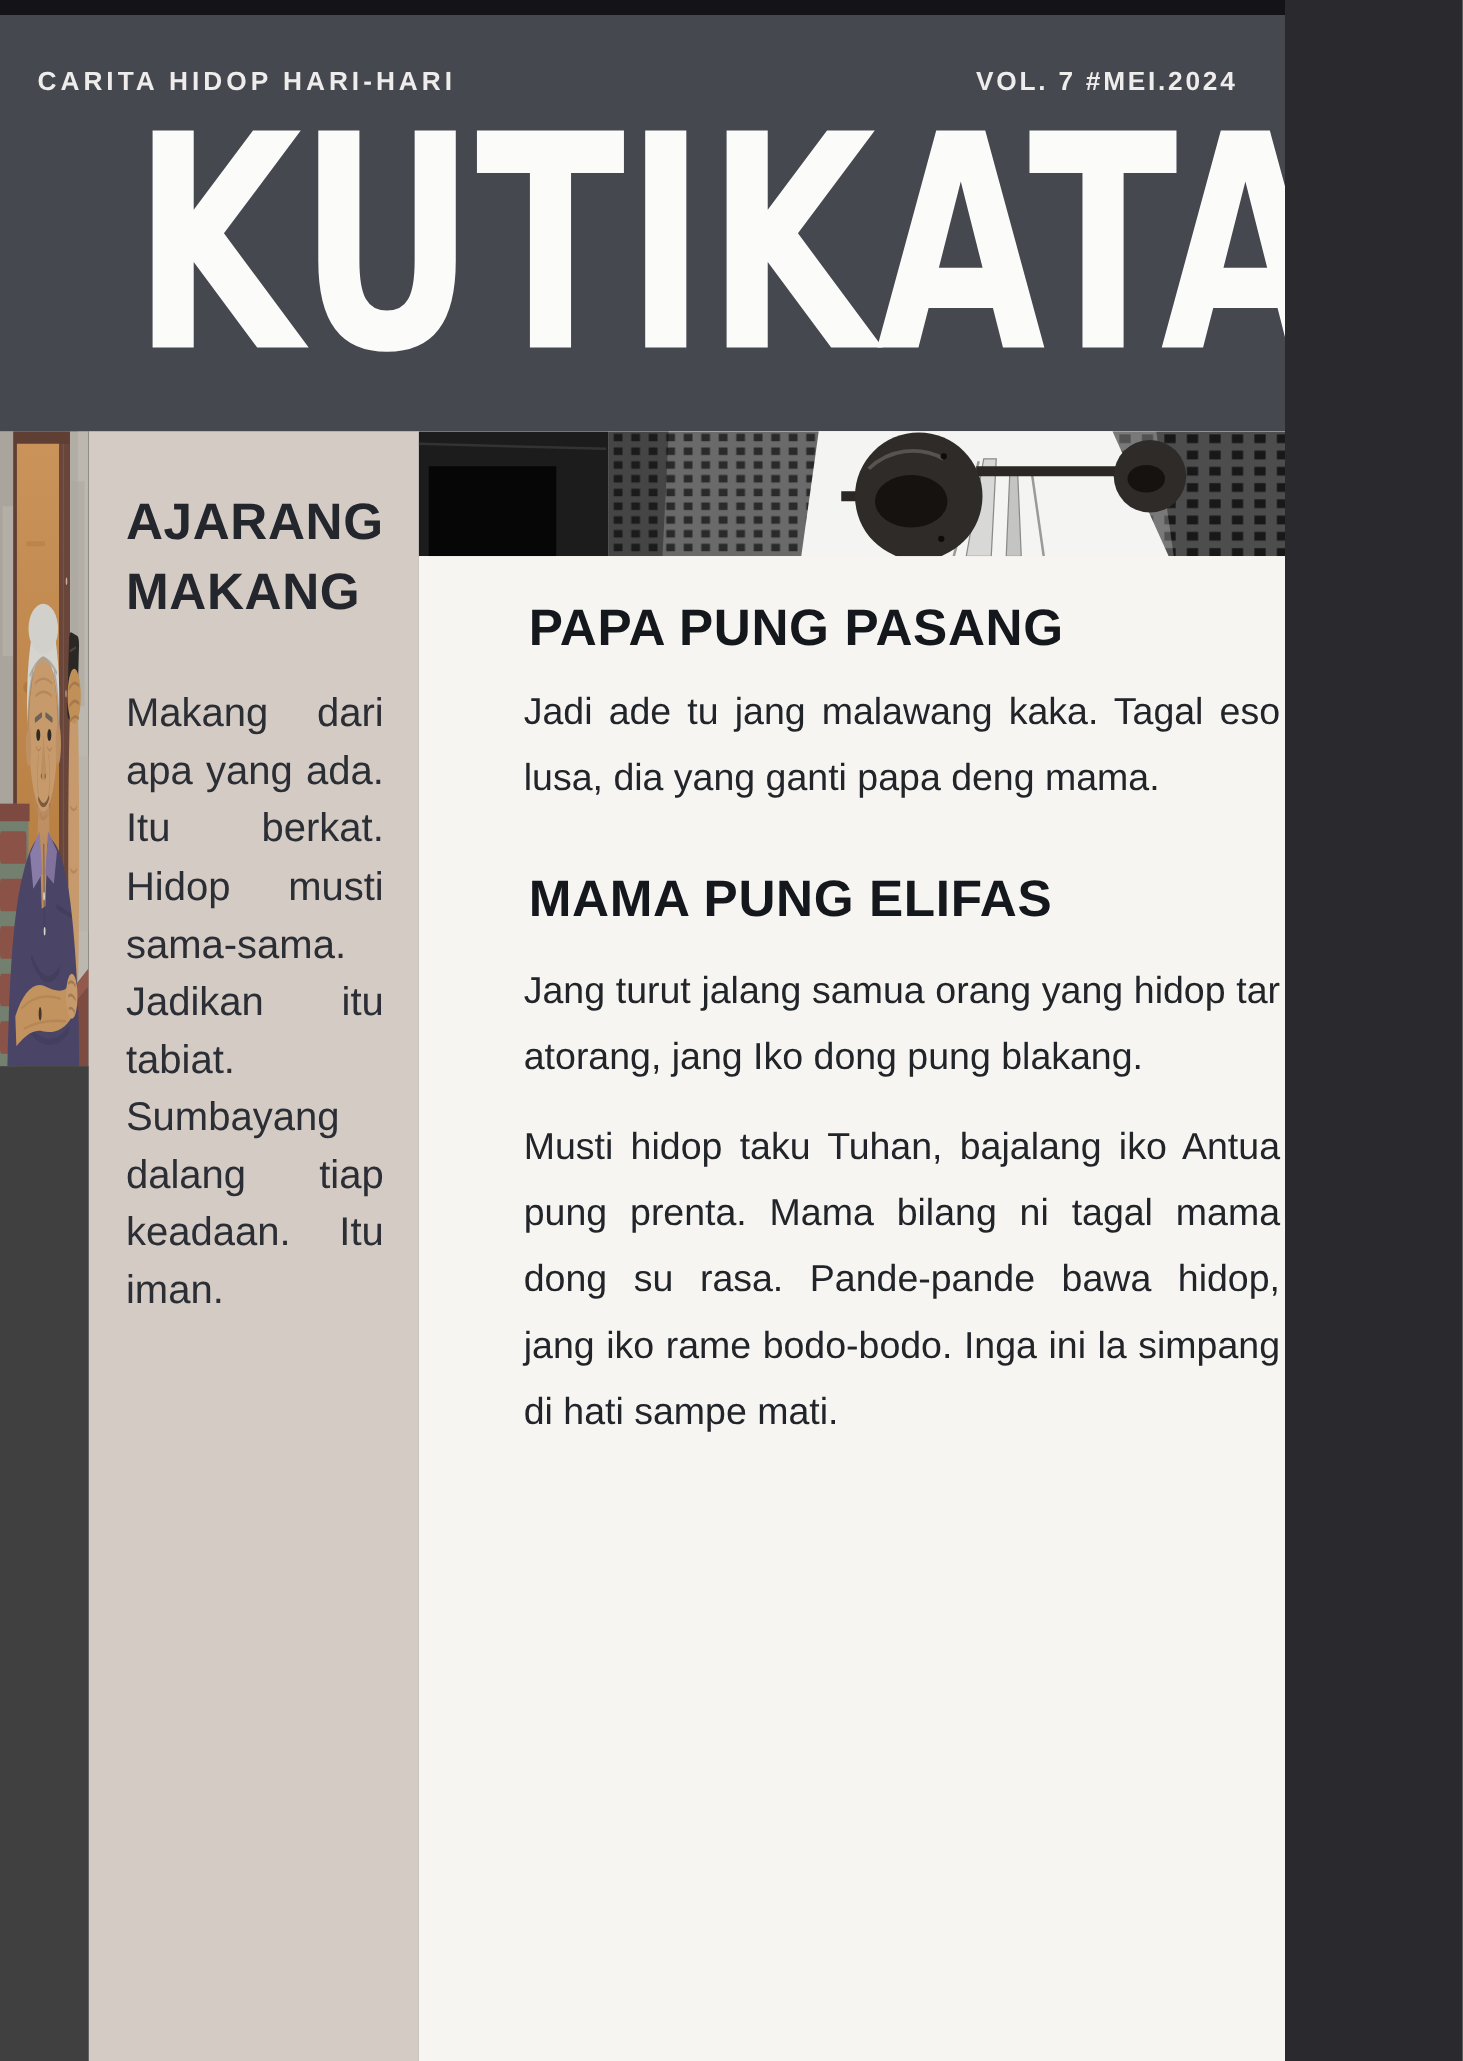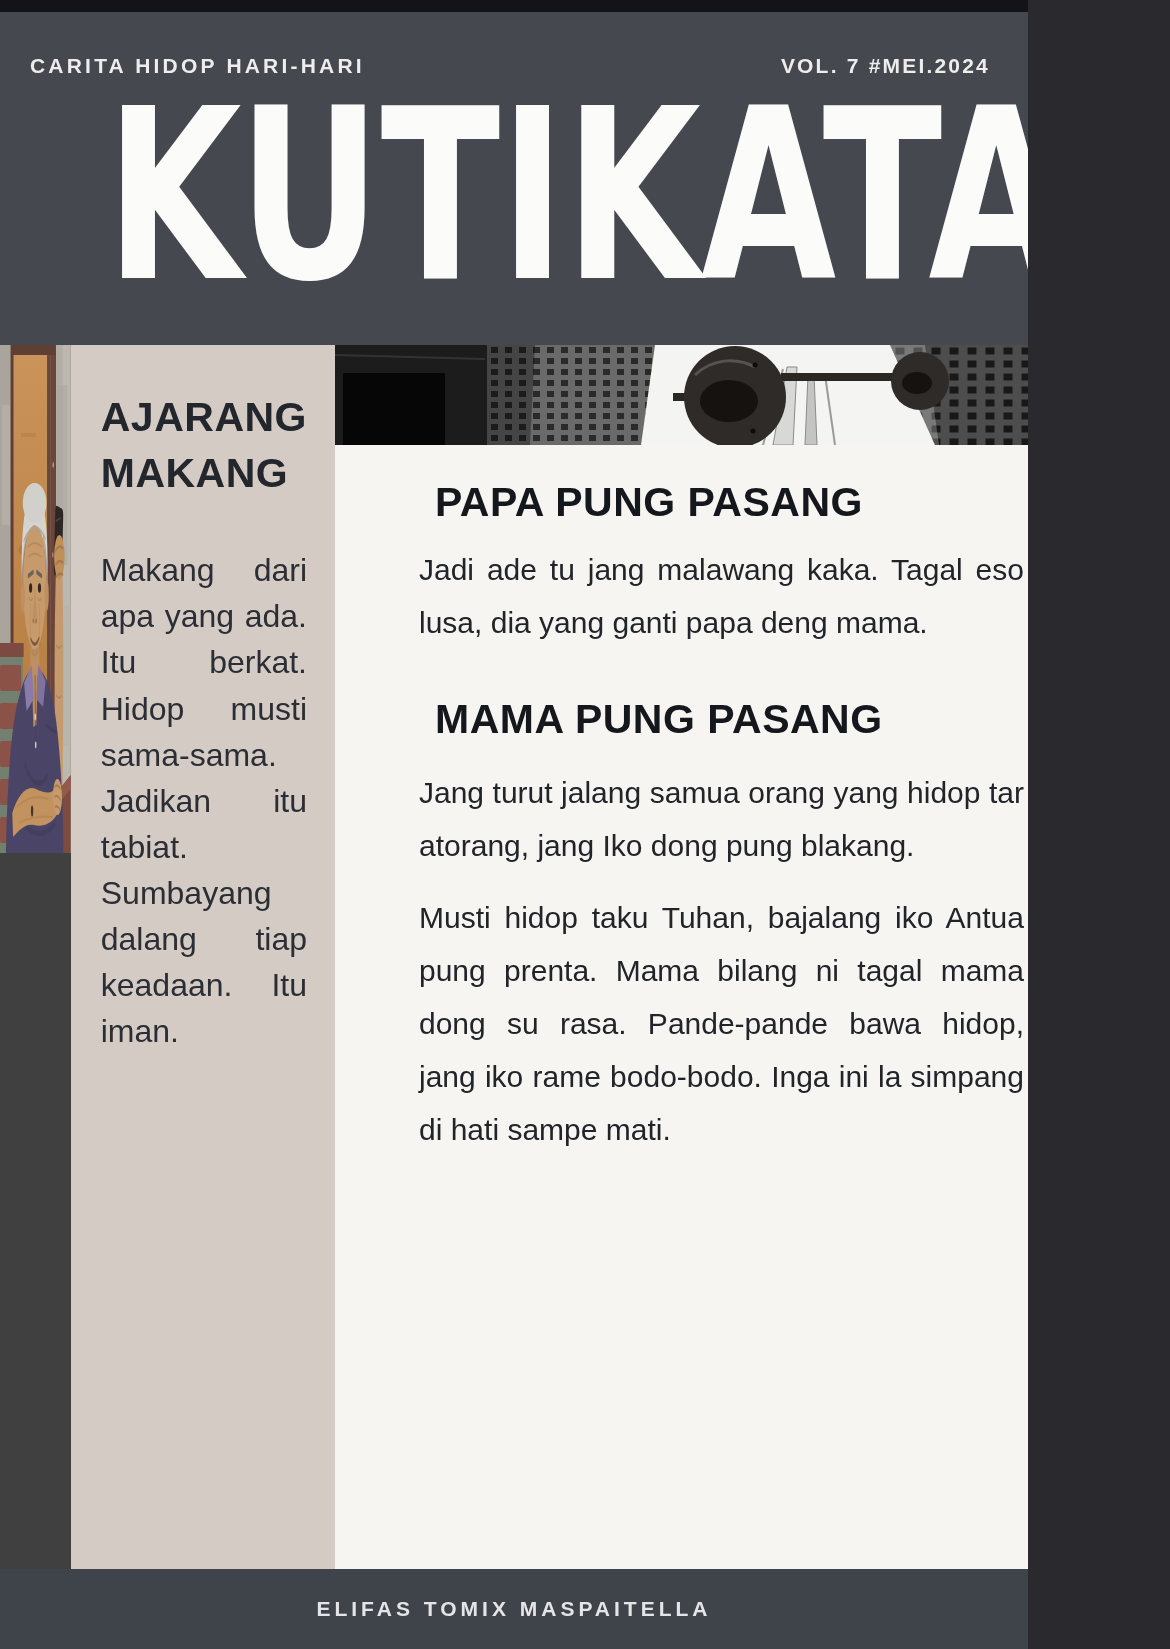--- a/index.html
+++ b/index.html
@@ -41,21 +41,21 @@
     text-align:justify;text-justify:inter-word;
   }
   .col-right{width:835px;display:flex;flex-direction:column;}
   .bw{width:835px;height:100px;background:#ececea;}
   .bw svg{display:block;width:100%;height:100%;}
   .white-panel{
     flex:1;background:#f7f5f2;box-sizing:border-box;
     padding:34px 146px 0 84px;
   }
   .section-heading{
-    margin:0 16px 18px;color:#14171c;font-size:41px;font-weight:800;
+    margin:0 4px 18px;color:#14171c;font-size:41px;font-weight:800;
     letter-spacing:.5px;line-height:1.15;
   }
   .section-heading.gap-top{margin-top:46px;margin-bottom:24px;}
   .white-panel p{
     margin:0;color:#212429;font-size:30px;line-height:1.76;
     text-align:justify;text-justify:inter-word;
   }
   .white-panel p.sp + p.sp{margin-top:20px;}
   
   .footer{
@@ -234,23 +234,20 @@
             <circle cx="585" cy="36" r="29" fill="#2e2b28"></circle>
             <ellipse cx="582" cy="38" rx="15" ry="11" fill="#15120f"></ellipse>
           </g>
         </svg>
       </div>
 
       <main class="white-panel">
         <h2 class="section-heading">PAPA PUNG PASANG</h2>
         <p>Jadi ade tu jang malawang kaka. Tagal eso lusa, dia yang ganti papa deng mama.</p>
 
-        <h2 class="section-heading gap-top">MAMA PUNG PASANG</h2>
+        <h2 class="section-heading gap-top">MAMA PUNG ELIFAS</h2>
         <p class="sp">Jang turut jalang samua orang yang hidop tar atorang, jang Iko dong pung blakang.</p>
         <p class="sp">Musti hidop taku Tuhan, bajalang iko Antua pung prenta. Mama bilang ni tagal mama dong su rasa. Pande-pande bawa hidop, jang iko rame bodo-bodo. Inga ini la simpang di hati sampe mati.</p>
       </main>
     </div>
   </div>
 
-  <footer class="footer">
-    <span>ELIFAS TOMIX MASPAITELLA</span>
-  </footer>
 </div>
 
 </body></html>

